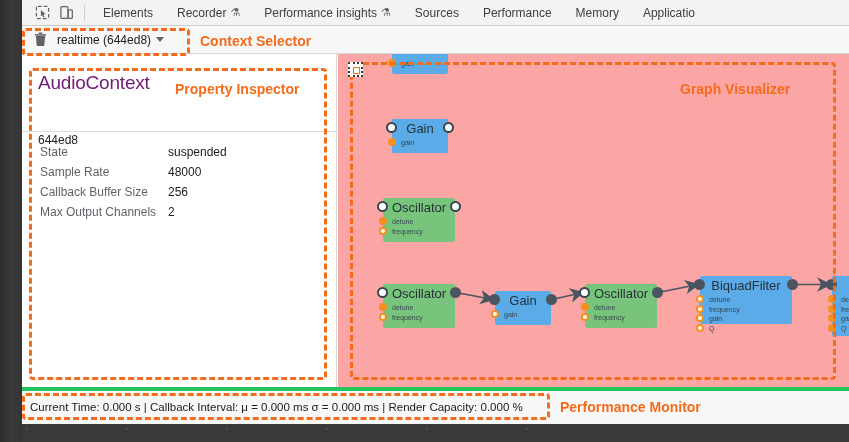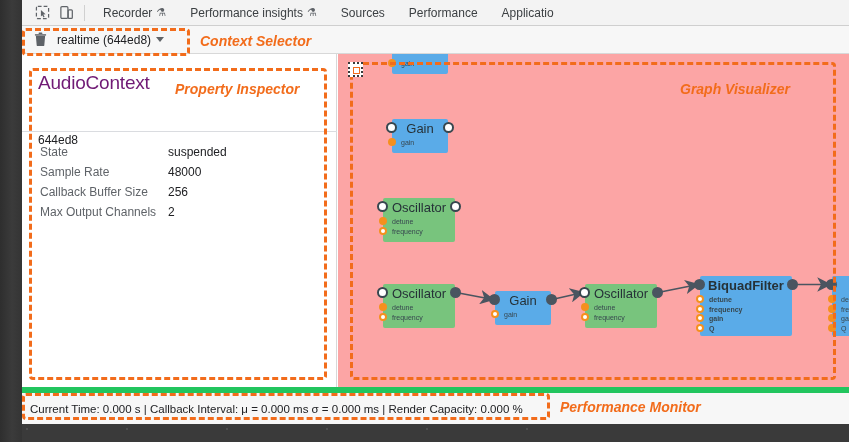--- a/index.html
+++ b/index.html
@@ -179,21 +179,21 @@
     background: #ffffff;
   }
   .port.param.filled { background: #f5901e; }
   .edge { position: absolute; z-index: 4; }
 
   
   .perf-bar {
     position: absolute; left: 22px; top: 387px;
     width: 827px; height: 37px;
     background: #f7f7f7;
-    border-top: 6px solid #22c55e;
+    border-top: 4px solid #22c55e;
     z-index: 12;
   }
   .perf-text {
     position: absolute; left: 8px; top: 10px;
     font-size: 11.5px; color: #202124;
     white-space: nowrap;
   }
 
   
   .ann {
@@ -203,21 +203,20 @@
     z-index: 20;
     pointer-events: none;
   }
   .ann-label {
     position: absolute;
     color: #f26c1b;
     font-size: 14px;
     font-weight: 700;
     white-space: nowrap;
     z-index: 21;
-    font-style: italic;
   }
   .drag-handle {
     position: absolute;
     width: 15px; height: 15px;
     border: 2px dotted #3a3a3a;
     background: #ffffff;
     z-index: 22;
   }
   .drag-handle::after {
     content: "";
@@ -253,32 +252,38 @@
     </div>
     <div class="tool-icon">
       <svg width="15" height="15" viewBox="0 0 16 16">
         <rect x="2" y="1.8" width="7.5" height="12.4" rx="1.2" fill="none" stroke="#5f6368" stroke-width="1.3"></rect>
         <rect x="9.8" y="5.2" width="4.4" height="9" rx="1" fill="none" stroke="#5f6368" stroke-width="1.3"></rect>
       </svg>
     </div>
     <div class="tb-sep"></div>
 
     <div class="tab">
+      <span>Elements</span>
+    </div>
+    <div class="tab">
       <span>Recorder</span>
       <span class="flask">⚗</span>
     </div>
     <div class="tab">
       <span>Performance insights</span>
       <span class="flask">⚗</span>
     </div>
     <div class="tab">
       <span>Sources</span>
     </div>
     <div class="tab">
       <span>Performance</span>
+    </div>
+    <div class="tab">
+      <span>Memory</span>
     </div>
     <div class="tab">
       <span>Applicatio</span>
     </div>
   </div>
 
   <div class="ctxrow">
     <div class="ctx-trash">
       <svg width="13" height="15" viewBox="0 0 14 16">
         <path d="M2 4 h10 l-0.9 10.2 a1 1 0 0 1 -1 0.9 H3.9 a1 1 0 0 1 -1 -0.9 Z" fill="#5f6368"></path>
@@ -384,21 +389,21 @@
           <div class="node-title">Oscillator</div>
           <div class="node-params">
             <div>detune</div>
             <div>frequency</div>
           </div>
         </div>
         <div class="port" style="left: 241px; top: 233px;"></div>
         <div class="port filled" style="left: 314px; top: 233px;"></div>
         <div class="port param filled" style="left: 243px; top: 249px;"></div>
         <div class="port param" style="left: 243px; top: 258.5px;"></div>
-        <div class="node biquad" style="left: 362px; top: 222px; width: 92px; height: 60px; font-weight: bold;">
+        <div class="node biquad" style="left: 362px; top: 222px; width: 92px; height: 48px;">
           <div class="node-title">BiquadFilter</div>
           <div class="node-params">
             <div>detune</div>
             <div>frequency</div>
             <div>gain</div>
             <div>Q</div>
           </div>
         </div>
         <div class="port filled" style="left: 356px; top: 225px;"></div>
         <div class="port filled" style="left: 449px; top: 225px;"></div>

